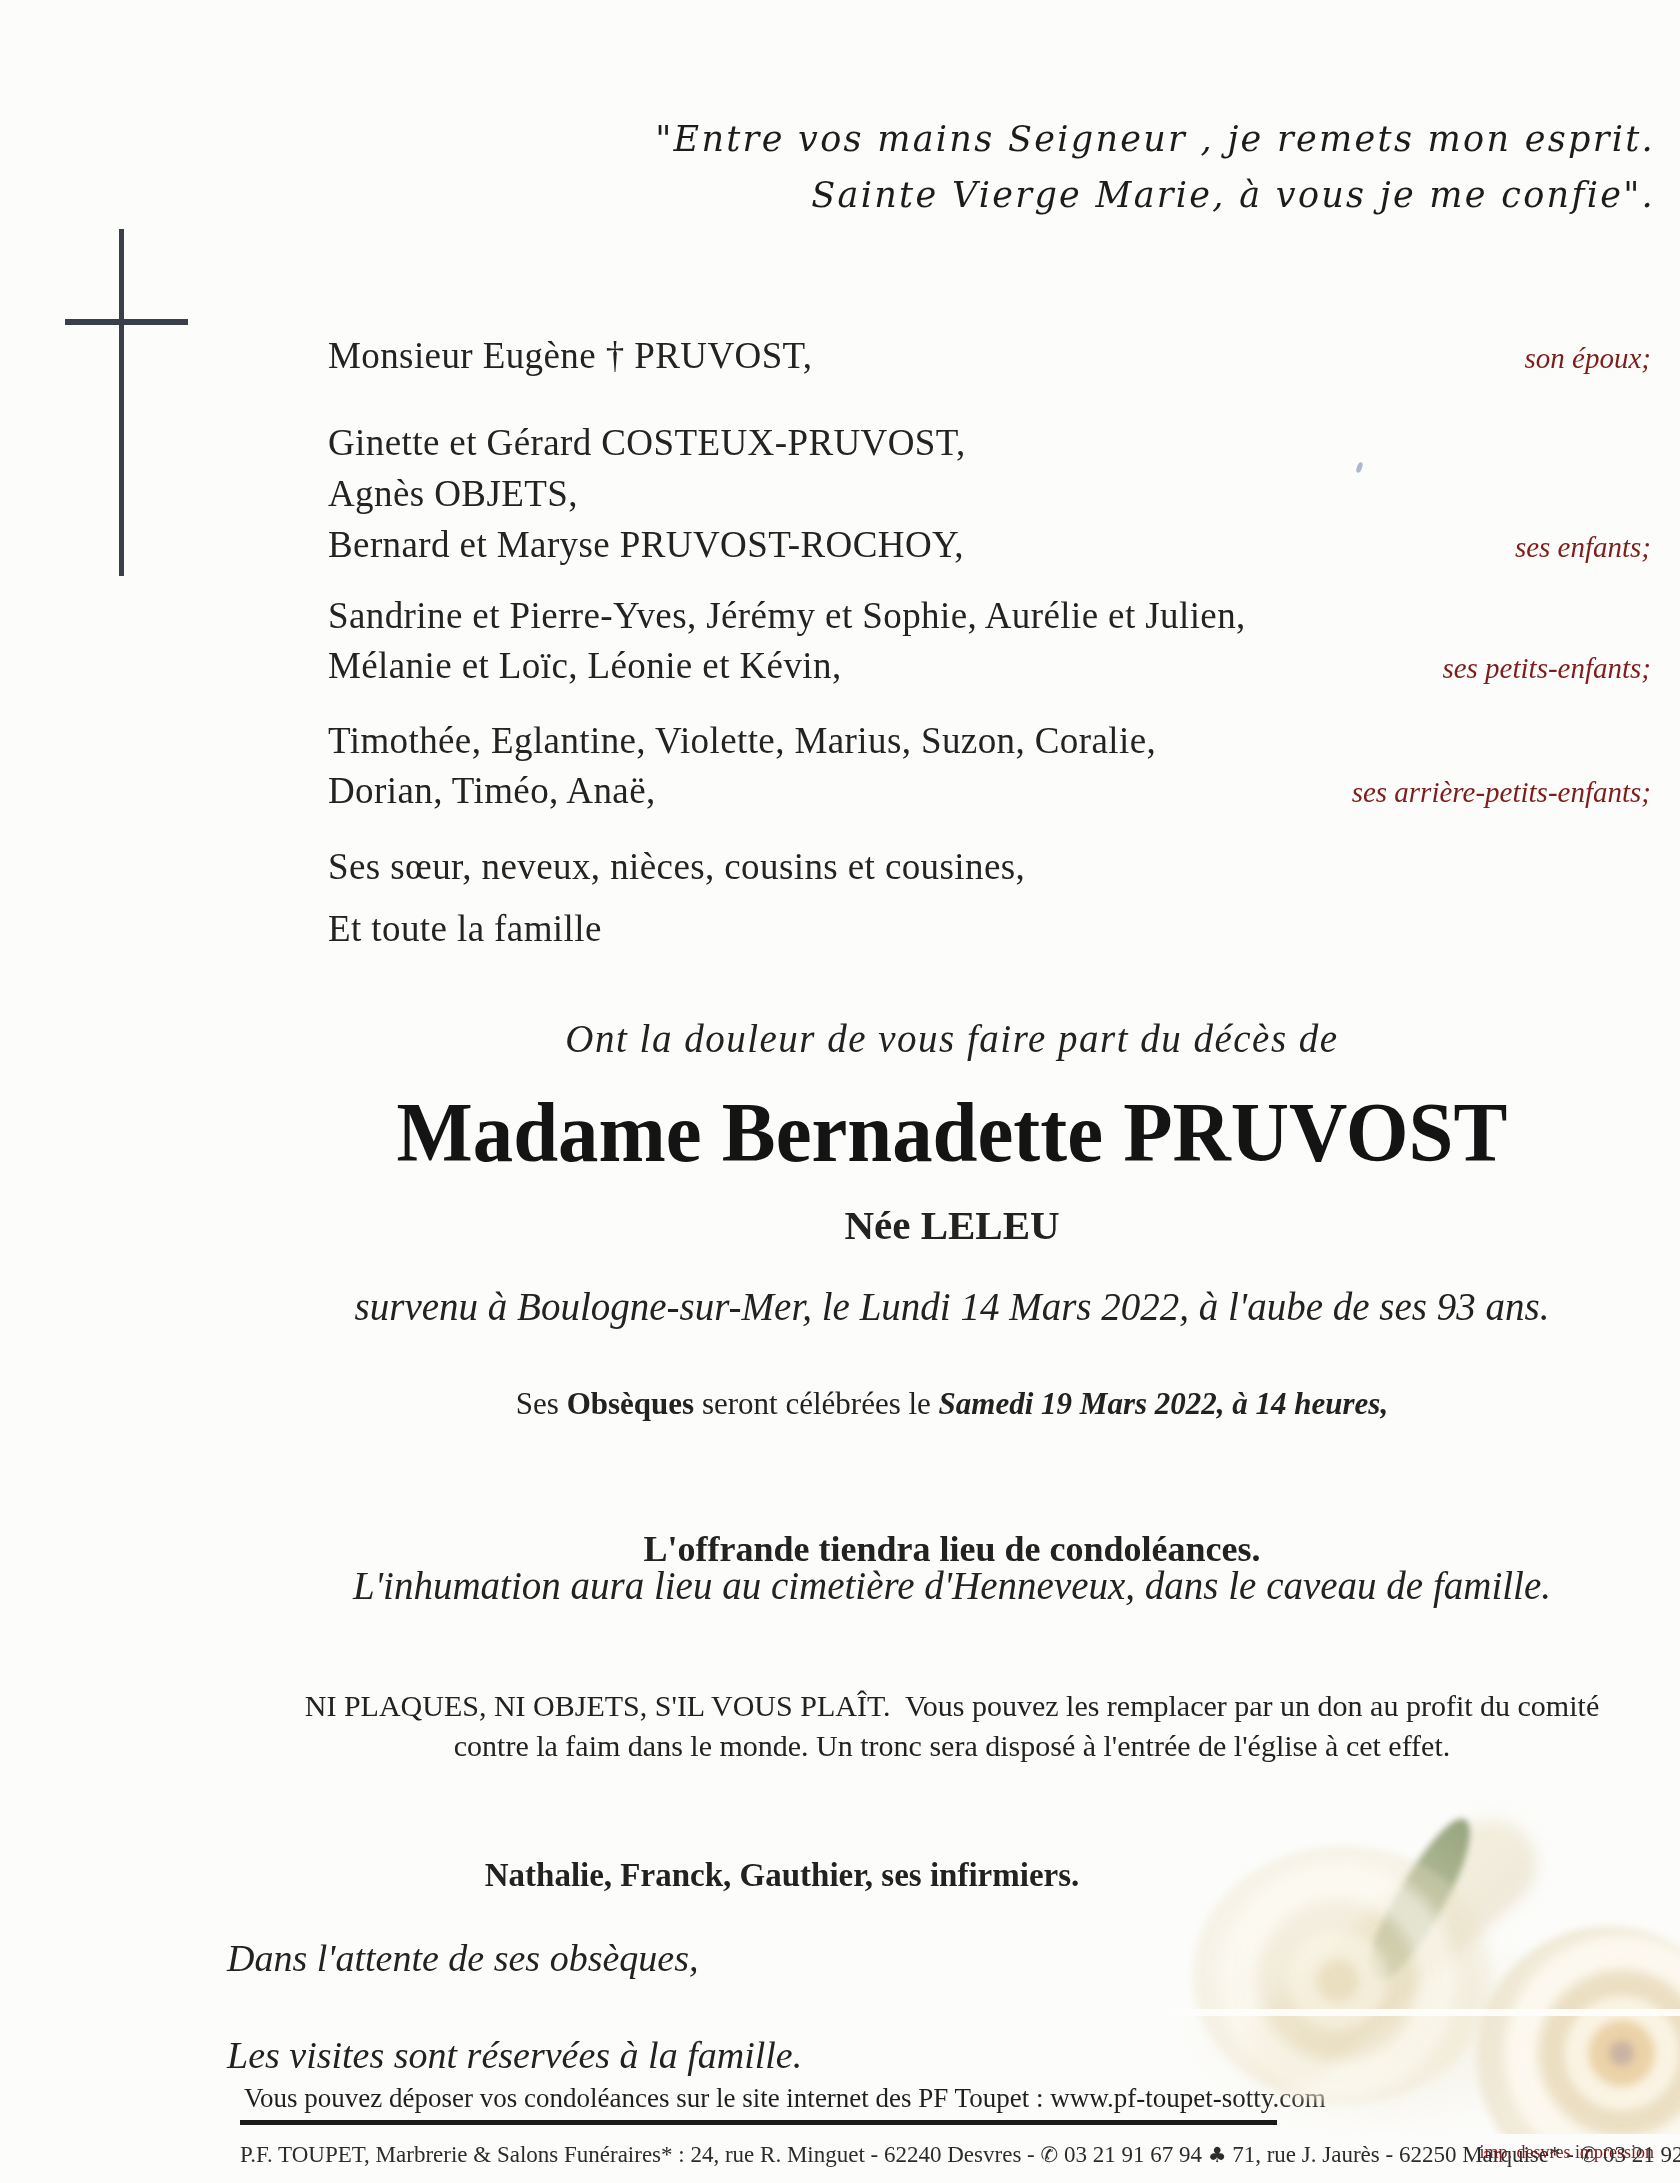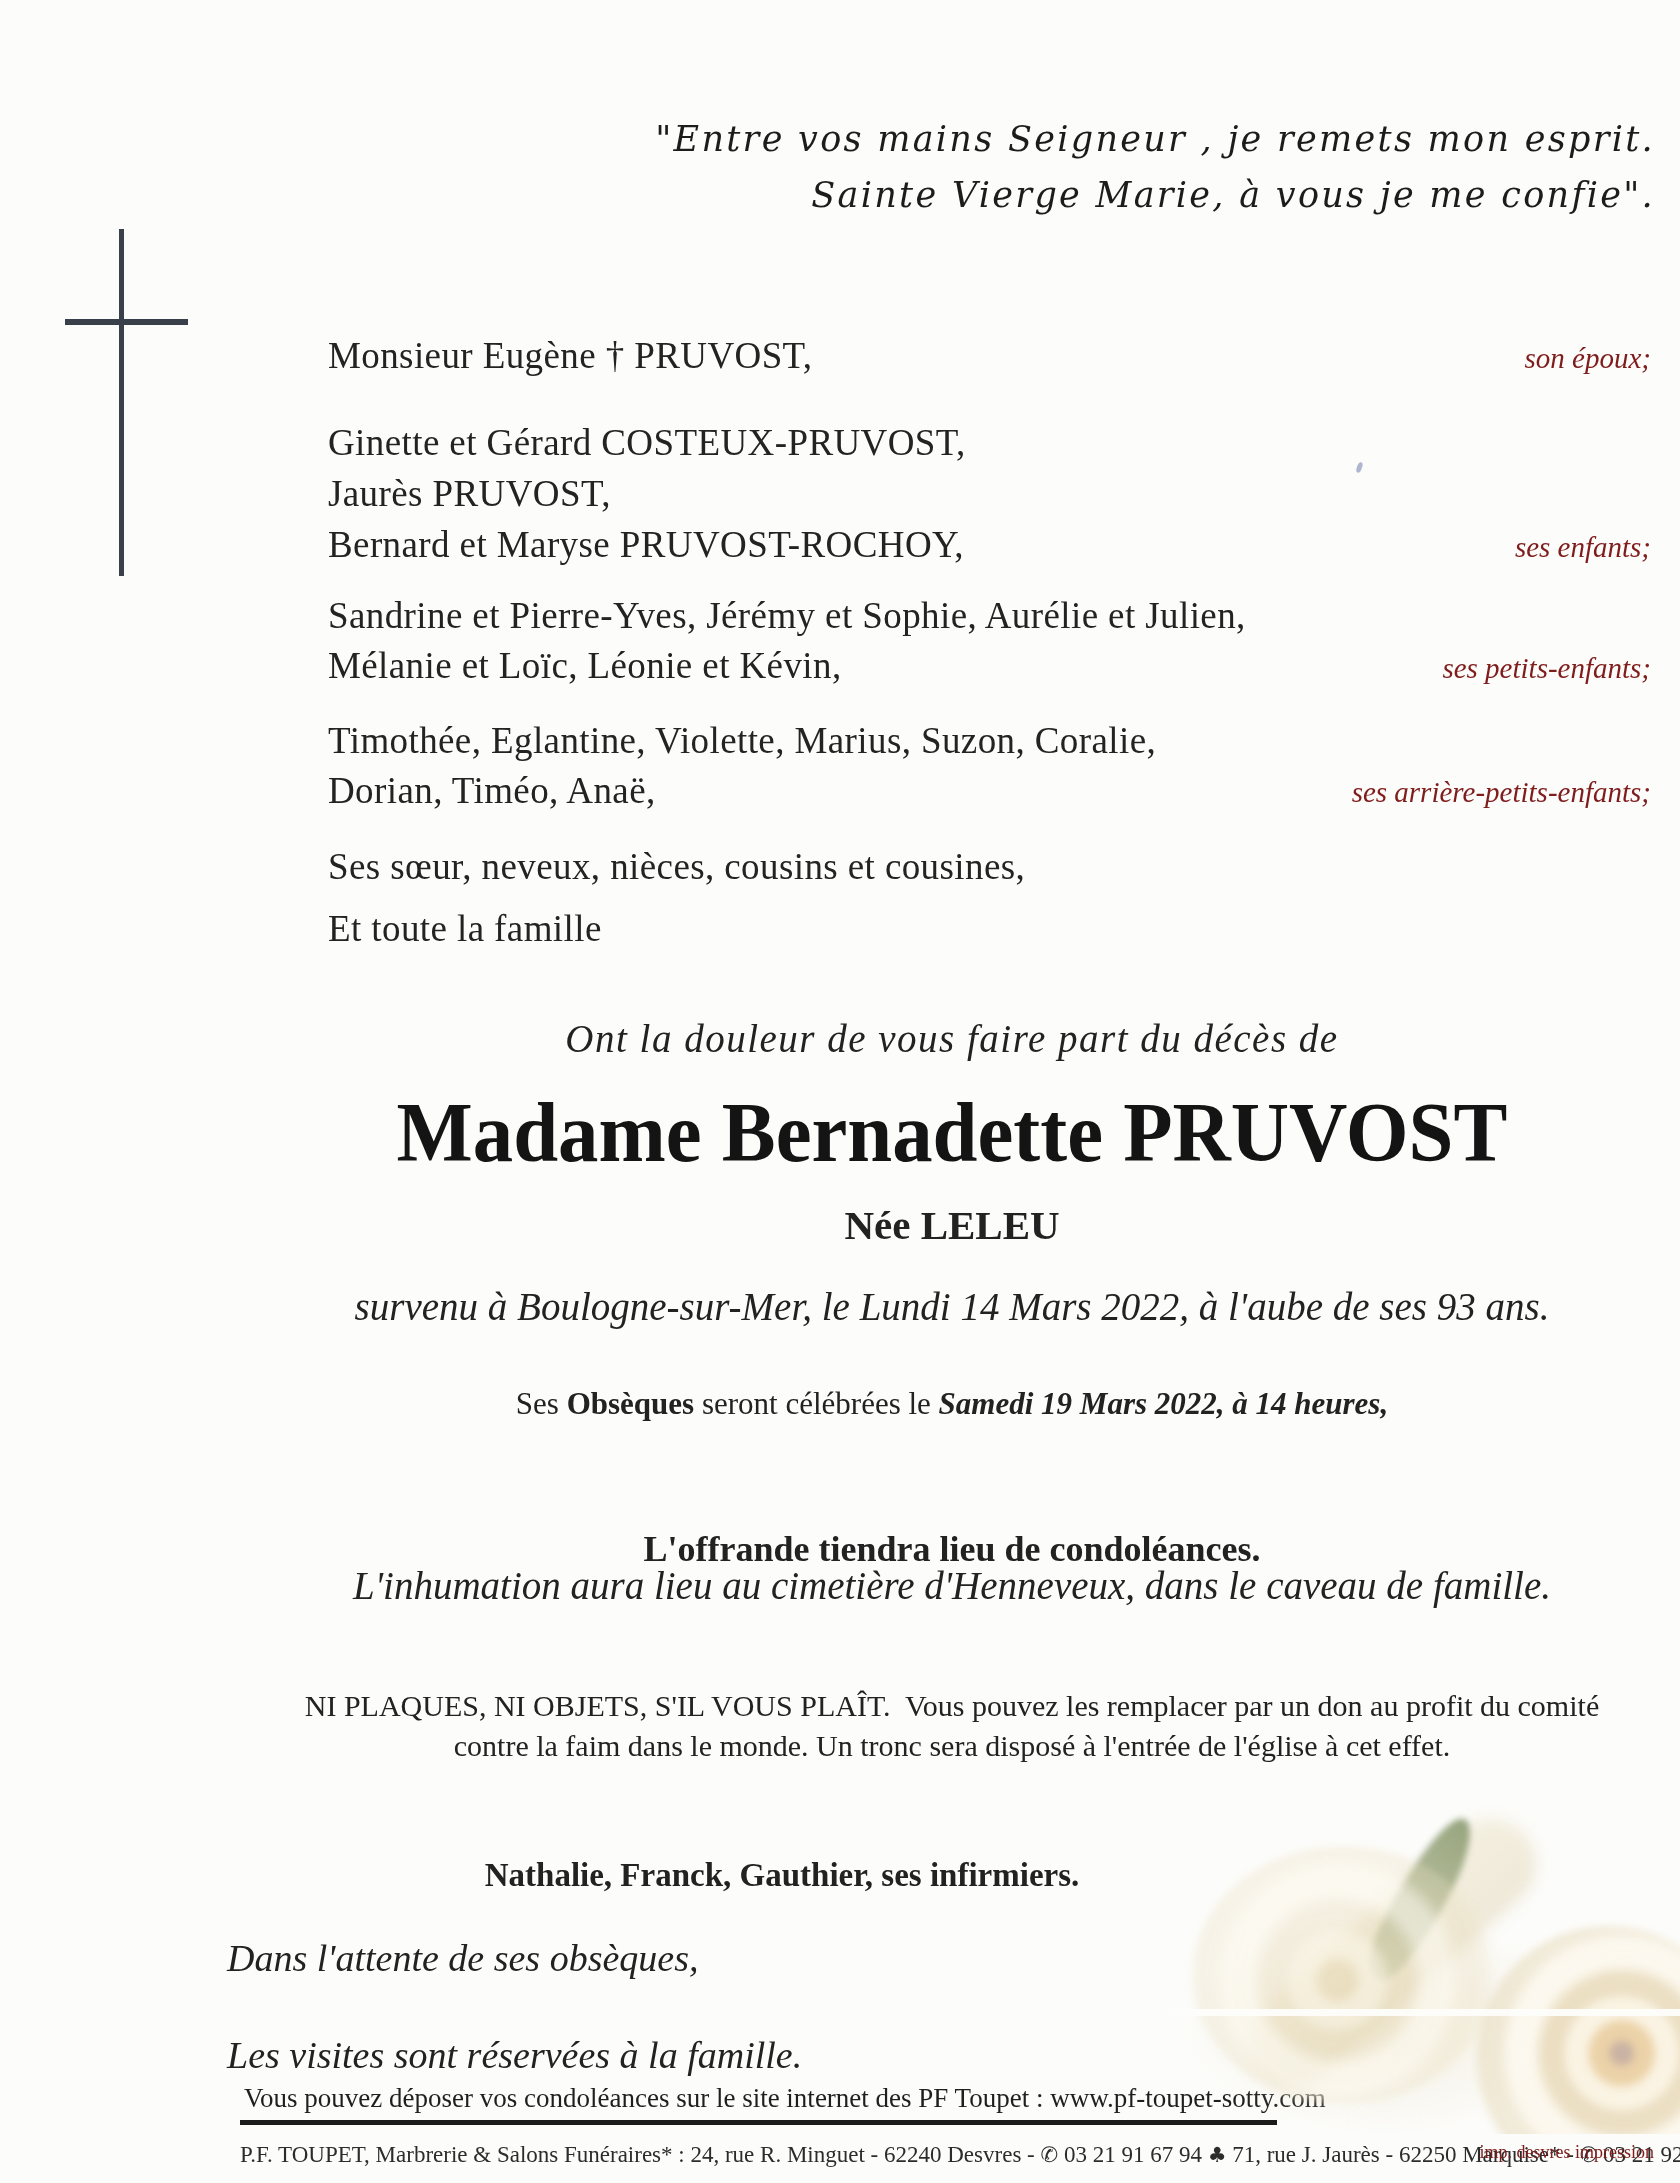--- a/index.html
+++ b/index.html
@@ -90,21 +90,21 @@
     <div>Sainte Vierge Marie, à vous je me confie".</div>
   </div>
 
   <div class="abs" id="cross-v"></div>
   <div class="abs" id="cross-h"></div>
 
   <div class="abs fam" id="f0">Monsieur Eugène † PRUVOST,</div>
   <div class="abs fam-label" id="f0l">son époux;</div>
 
   <div class="abs fam" id="f1">Ginette et Gérard COSTEUX-PRUVOST,</div>
-  <div class="abs fam" id="f2">Jaurès PRUVOST,</div>
+  <div class="abs fam" id="f2">Agnès OBJETS,</div>
   <div class="abs fam" id="f3">Bernard et Maryse PRUVOST-ROCHOY,</div>
   <div class="abs fam-label" id="f3l">ses enfants;</div>
 
   <div class="abs fam" id="f4">Sandrine et Pierre-Yves, Jérémy et Sophie, Aurélie et Julien,</div>
   <div class="abs fam" id="f5">Mélanie et Loïc, Léonie et Kévin,</div>
   <div class="abs fam-label" id="f5l">ses petits-enfants;</div>
 
   <div class="abs fam" id="f6">Timothée, Eglantine, Violette, Marius, Suzon, Coralie,</div>
   <div class="abs fam" id="f7">Dorian, Timéo, Anaë,</div>
   <div class="abs fam-label" id="f7l">ses arrière-petits-enfants;</div>

